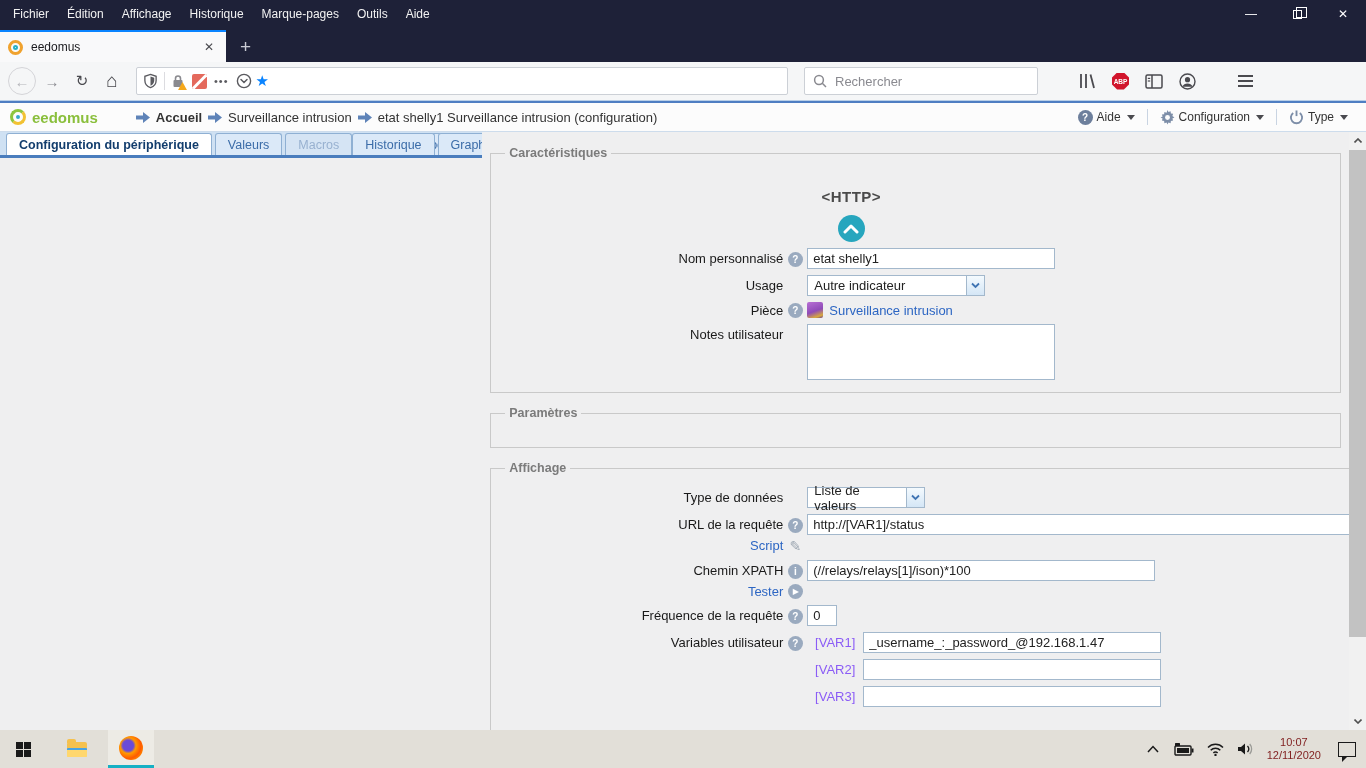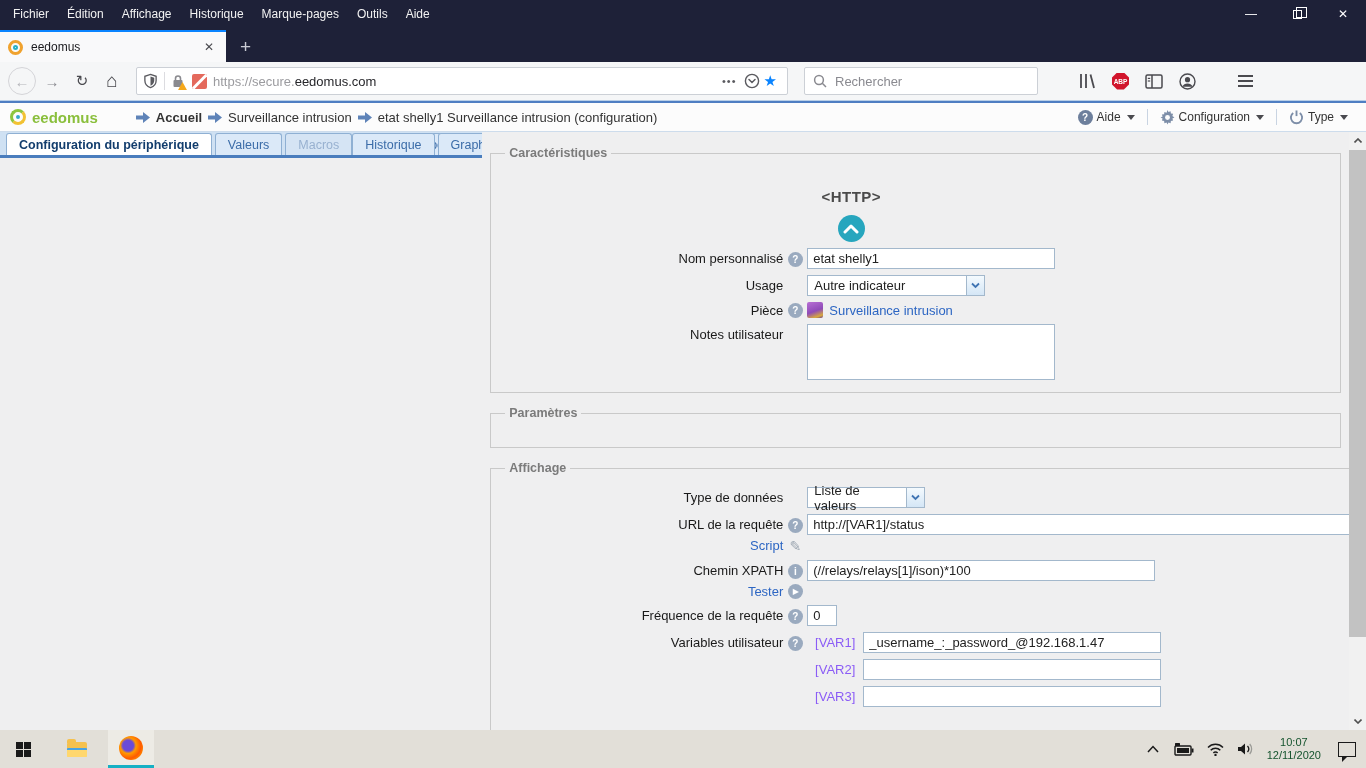--- a/index.html
+++ b/index.html
@@ -102,21 +102,21 @@
   .taskbar { height:38px; background:#e2dfd8; display:flex; align-items:stretch; flex:0 0 auto; }
   .task-btn { width:46px; display:flex; align-items:center; justify-content:center; }
   .task-btn.active { background:#edebe5; border-bottom:3px solid #16b0c4; }
   .start-grid { display:grid; grid-template-columns:7px 7px; grid-template-rows:7px 7px; gap:1px; }
   .start-grid i { background:#1a1a1a; }
   .folder { position:relative; width:20px; height:15px; }
   .folder .back { position:absolute; inset:0; background:#f5c14e; border-radius:2px; }
   .folder .back:before { content:""; position:absolute; top:-3px; left:0; width:9px; height:4px; background:#f5c14e; border-radius:2px 2px 0 0; }
   .folder .front { position:absolute; left:0; right:0; bottom:0; height:9px; background:#ffd76e; border-radius:1px; border-top:2px solid #4aa3e0; }
   .firefox-ball { width:24px; height:24px; border-radius:50%; background:radial-gradient(circle at 38% 40%, #6a4bd8 0 26%, #ff9a00 38%, #ff5a00 62%, #ffcb00 100%); }
-  .tray { margin-left:auto; display:flex; align-items:center; gap:13px; padding-right:10px; color:#14532d; }
+  .tray { margin-left:auto; display:flex; align-items:center; gap:13px; padding-right:10px; color:#7f1d1d; }
   .clock { text-align:center; font-size:11px; line-height:13px; }
   .action-center { width:18px; height:15px; border:1.5px solid #1a1a1a; position:relative; margin-left:4px; }
   .action-center:before { content:""; position:absolute; bottom:-6px; left:3px; border-left:5px solid #1a1a1a; border-bottom:5px solid transparent; }
 </style>
 </head>
 <body>
 
 <div id="root">
 
   <div class="titlebar">
@@ -165,23 +165,20 @@
         <svg width="14" height="15" viewBox="0 0 14 15">
             <rect x="2.5" y="6" width="9" height="7" rx="1" fill="#8a8a8f"></rect>
             <path d="M4.5 6 V4.5 a2.5 2.5 0 0 1 5 0 V6" fill="none" stroke="#8a8a8f" stroke-width="1.6"></path>
           </svg>
         <svg width="9" height="8" viewBox="0 0 10 9" style="position:absolute; right:-2px; bottom:-1px;">
             <path d="M5 0 L10 9 H0 Z" fill="#f5a81c"></path>
           </svg>
       </span>
       <span style="display:inline-block; width:15px; height:15px; background:#e4695c; border-radius:2px; position:relative; overflow:hidden; margin-left:7px;">
         <span style="position:absolute; left:-3px; top:6px; width:22px; height:3px; background:#fff; transform:rotate(-45deg);"></span>
-      </span>
-      <span class="url-text">
-        <span class="url-scheme">https://secure.</span><span class="url-domain">eedomus.com</span>
       </span>
       <span class="url-more">•••</span>
       <svg width="16" height="16" viewBox="0 0 16 16">
           <circle cx="8" cy="8" r="6.6" fill="none" stroke="#5a5a5f" stroke-width="1.4"></circle>
           <path d="M5 6.5 L8 9.5 L11 6.5" fill="none" stroke="#5a5a5f" stroke-width="1.5" stroke-linecap="round"></path>
         </svg>
       <span class="star">★</span>
     </div>
 
     <div class="searchbox">

